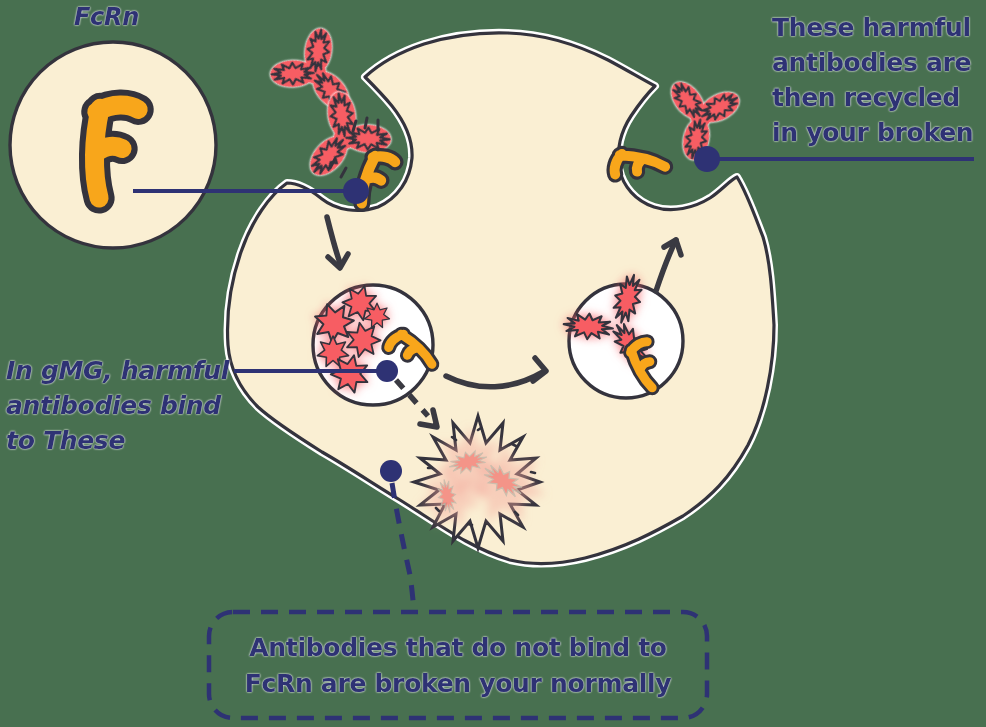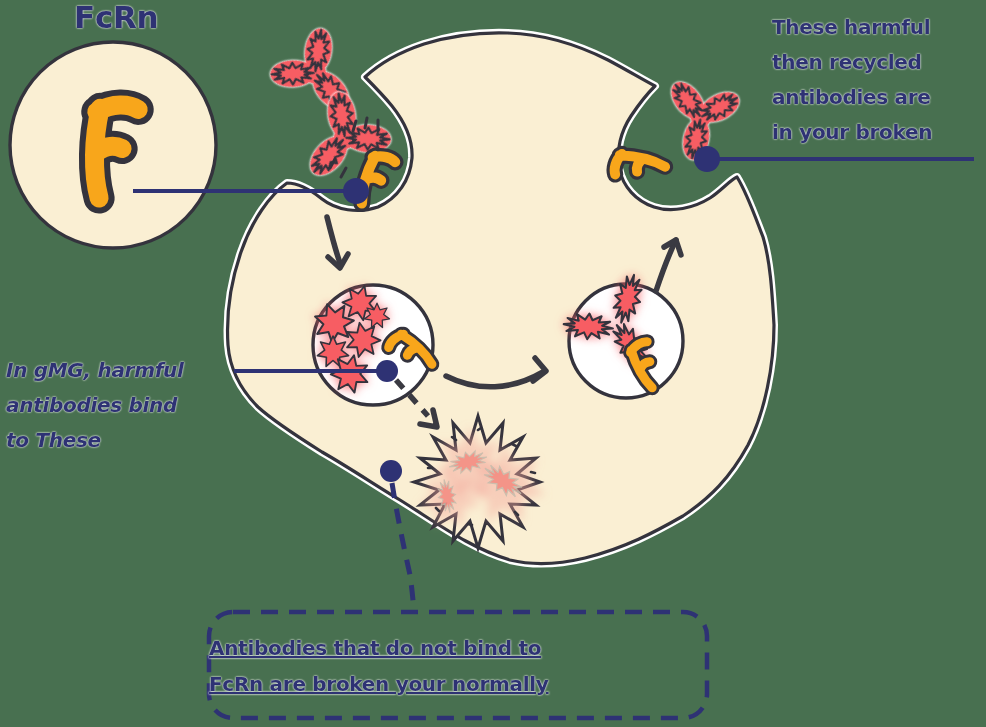--- a/index.html
+++ b/index.html
@@ -31,27 +31,27 @@
   .arrow-dash{stroke:var(--arrow);stroke-width:5.5;fill:none;stroke-linecap:butt;stroke-dasharray:11 9;}
   .navy-dash{stroke:var(--navy);stroke-width:5;fill:none;stroke-linecap:butt;stroke-dasharray:15 11;}
   .box-dash{fill:none;stroke:var(--navy);stroke-width:4.5;stroke-dasharray:17 11;}
   .burst{fill:var(--cream);stroke:var(--outline);stroke-width:3;stroke-linejoin:miter;}
   .burst-pink{fill:#F48B80;stroke:#C5BCAC;stroke-width:1.5;opacity:.85;}
   .burst-blur{fill:#F5A79B;opacity:.45;}
   .speck{stroke:var(--outline);stroke-width:2.6;stroke-linecap:round;}
   .mark{stroke:var(--outline);stroke-width:3;stroke-linecap:round;}
 
   
-  .label{position:absolute;color:var(--navy);font-weight:800;font-size:20px;line-height:35px;
+  .label{position:absolute;color:var(--navy);font-weight:800;font-size:25px;line-height:35px;
          letter-spacing:-0.3px;white-space:nowrap;
          text-shadow:0 0 2px rgba(255,255,255,.9),0 0 2px rgba(255,255,255,.7);}
-  .label-fcrn{left:74px;top:0px;font-size:31px;}
+  .label-fcrn{left:74px;top:0px;font-size:24px;font-style:italic;}
   .label-recycled{left:772px;top:10px;}
   .label-gmg{left:6px;top:353px;font-style:italic;}
-  .label-breakdown{left:209px;top:630px;width:498px;line-height:36px;text-decoration:underline;}
+  .label-breakdown{left:209px;top:630px;width:498px;text-align:center;line-height:36px;}
 </style>
 </head>
 <body>
 
 <div class="stage">
 
 <svg width="986" height="727" viewBox="0 0 986 727">
   <defs>
     <g id="zig">
       <polygon points="26,0 14.5,1.8 22.5,6.8 10.6,4.9 13,11.7 3.9,6.8 0,13.5 -3.9,6.8 -13,11.7 -10.6,4.9 -22.5,6.8 -14.5,1.8 -26,0 -14.5,-1.8 -22.5,-6.8 -10.6,-4.9 -13,-11.7 -3.9,-6.8 0,-13.5 3.9,-6.8 13,-11.7 10.6,-4.9 22.5,-6.8 14.5,-1.8"></polygon>
@@ -163,22 +163,22 @@
     <path class="arrow" d="M420,424 L437,427 L433,410"></path>
   </g>
 
   <rect class="box-dash" x="209" y="612" width="498" height="106" rx="24"></rect>
 </svg>
 
 <div class="label label-fcrn">FcRn</div>
 
 <div class="label label-recycled">
   <div>These harmful</div>
+  <div>antibodies are</div>
   <div>then recycled</div>
-  <div>antibodies are</div>
   <div>in your broken</div>
 </div>
 
 <div class="label label-gmg">
   <div>In gMG, harmful</div>
   <div>antibodies bind</div>
   <div>to These</div>
 </div>
 
 <div class="label label-breakdown">

